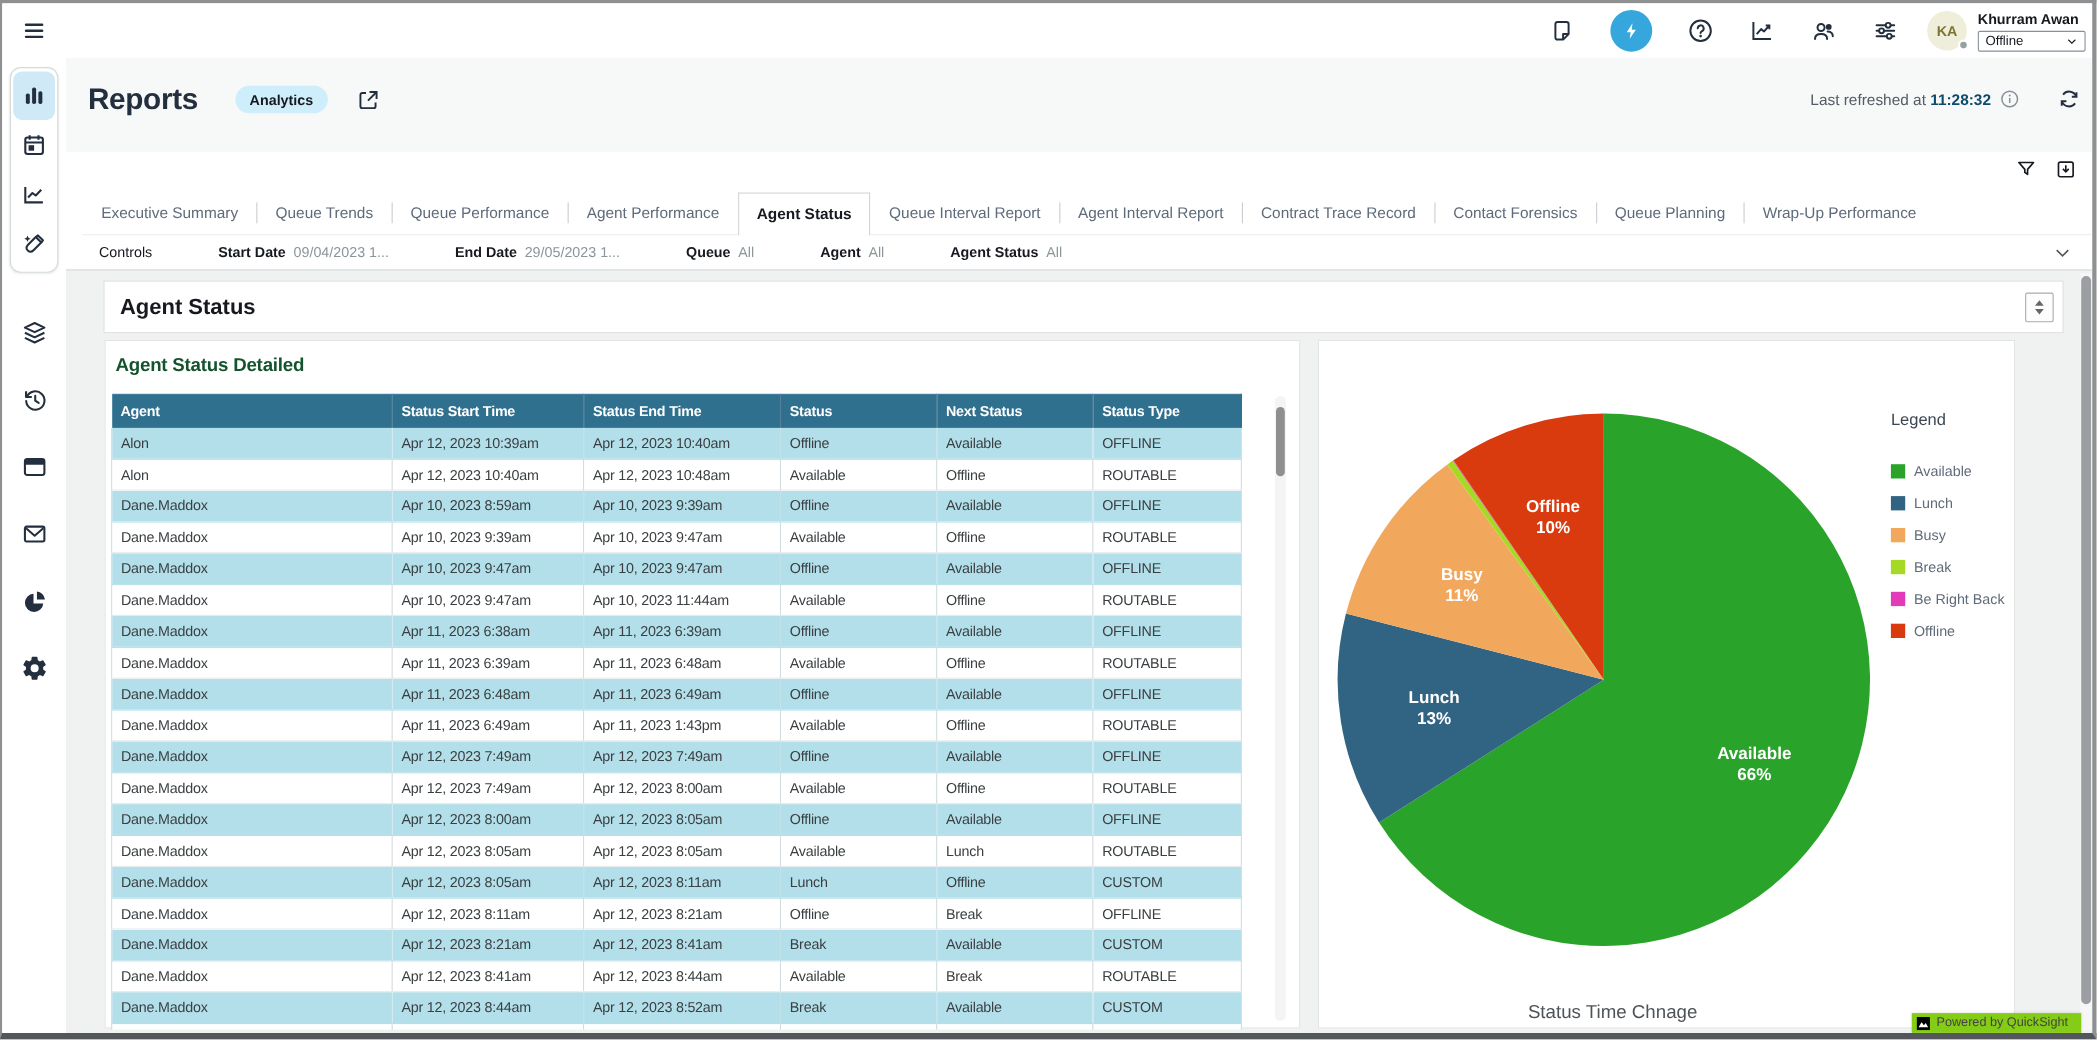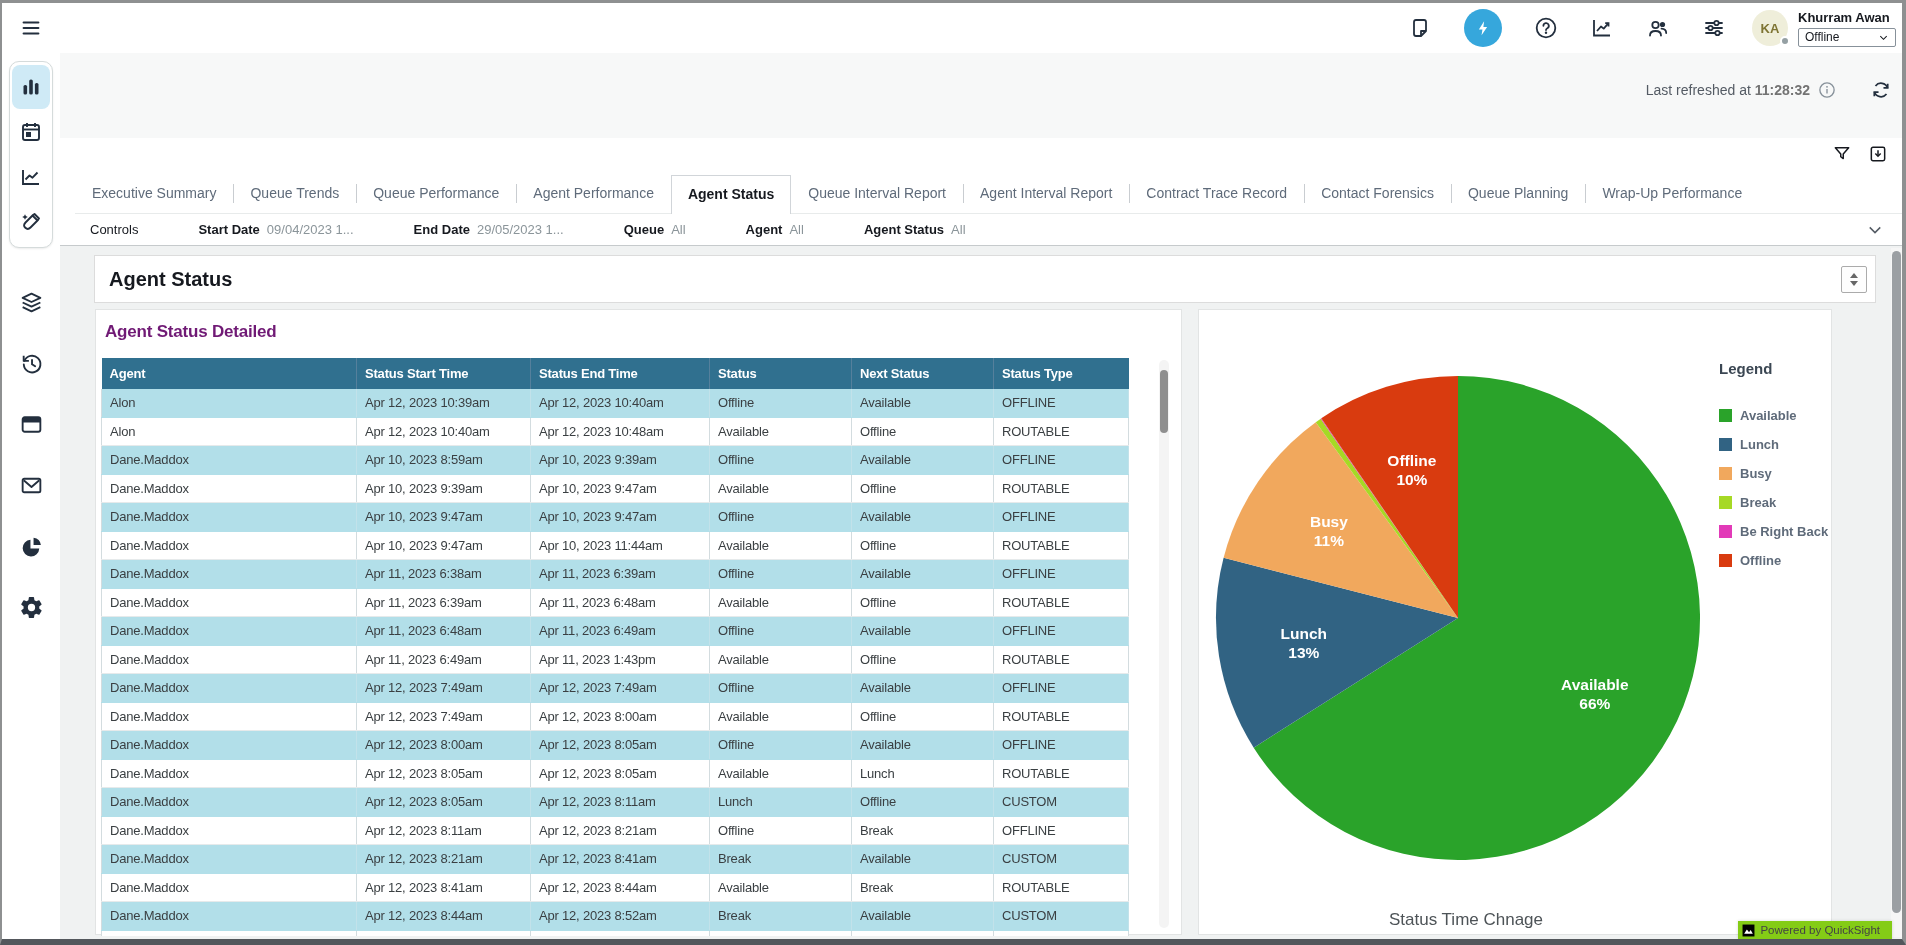--- a/index.html
+++ b/index.html
@@ -32,21 +32,21 @@
 
   
   .main { position:absolute; left:58px; top:50px; right:0; bottom:0; background:#f1f3f3; }
   .page-header { position:absolute; left:0; top:0; right:0; height:85px; background:#f7f8f8; }
   .ph-left { position:absolute; left:20px; top:22px; display:flex; align-items:center; }
   .page-title { font-size:27px; font-weight:bold; color:#232f3e; letter-spacing:-0.3px; }
   .analytics-badge { margin-left:34px; background:#cdeefa; color:#16191f; font-size:13px; font-weight:bold; padding:5px 13px; border-radius:13px; }
   .extlink { margin-left:26px; width:22px; height:22px; cursor:pointer; }
   .ph-right { position:absolute; right:10px; top:26px; display:flex; align-items:center; }
   .refreshed { font-size:14px; color:#545b64; }
-  .refreshed b { color:#737373; }
+  .refreshed b { color:#0c4a6e; }
   .info-icon { width:18px; height:18px; margin-left:8px; cursor:pointer; }
   .refresh-icon { width:22px; height:22px; margin-left:34px; cursor:pointer; }
 
   .content-top { position:absolute; left:0; top:85px; right:0; height:108px; background:#fff; }
   .tools-row { position:absolute; top:6px; right:14px; display:flex; gap:16px; }
   .tool-icon { width:20px; height:20px; cursor:pointer; }
   .tabbar { position:absolute; left:15px; right:0; bottom:32px; height:44px; display:flex; align-items:flex-end; border-bottom:1px solid #e8ebeb; }
   .tab { font-size:14px; color:#5f6b7a; padding:0 17px 12px; white-space:nowrap; cursor:pointer; position:relative;margin-top:40px; }
   .tab + .tab::before { content:""; position:absolute; left:0; bottom:10px; width:1px; height:19px; background:#c9cdd1; }
   .tab.selected { background:#fff; border:1px solid #d1d5d9; border-bottom:none; font-weight:bold; color:#16191f; padding:10px 16px 12px; margin-bottom:-1px; }
@@ -61,41 +61,41 @@
 
   .dashboard { position:absolute; left:0; right:0; top:193px; bottom:0; background:#f0f2f2; overflow:hidden; }
   .sheet-titlebar { position:absolute; left:34px; top:9px; width:1782px; height:48px; background:#fff; border:1px solid #dcdcdc; }
   .sheet-title { position:absolute; left:14px; top:12px; font-size:20px; font-weight:bold; color:#16191f; }
   .spinner { position:absolute; right:8px; top:10px; width:26px; height:27px; border:1px solid #ababab; border-radius:2px; background:#fdfdfd; display:flex; flex-direction:column; align-items:center; justify-content:center; gap:3px; cursor:pointer; }
   .spin-up { width:0; height:0; border-left:4px solid transparent; border-right:4px solid transparent; border-bottom:5px solid #666; }
   .spin-down { width:0; height:0; border-left:4px solid transparent; border-right:4px solid transparent; border-top:5px solid #666; }
 
   .panel { position:absolute; background:#fff; border:1px solid #e2e4e4; }
   .table-panel { left:35px; top:63px; width:1087px; height:626px; }
-  .panel-title { position:absolute; left:9px; top:12px; font-size:17px; font-weight:bold; color:#701a75; letter-spacing:-0.2px; }
+  .panel-title { position:absolute; left:9px; top:12px; font-size:17px; font-weight:bold; color:#14532d; letter-spacing:-0.2px; }
 
   .dtable { position:absolute; left:5px; top:48px; border-collapse:collapse; table-layout:fixed; width:1027px; font-size:13px; letter-spacing:-0.2px; }
   .dtable th { background:#30708f; color:#fff; font-weight:bold; text-align:left; padding:0 8px; height:30px; border-right:1px solid #55809c; border-top:1px solid #30708f; cursor:pointer; }
   .dtable th:last-child { border-right:1px solid #30708f; }
   .dtable td { height:28.5px; padding:0 8px; color:#3a3f42; border-right:1px solid #d3dcdf; border-bottom:1px solid #e6eaeb; overflow:hidden; white-space:nowrap; }
   .dtable td:first-child { border-left:1px solid #d3dcdf; }
   .dtable tr.even td { background:#b2dfe9; border-bottom:1px solid #b2dfe9; border-right:1px solid #c2e2ea; }
   .dtable tr.odd td { background:#fff; }
   .dtable col.c0 { width:255px; } .dtable col.c1 { width:174px; } .dtable col.c2 { width:179px; }
   .dtable col.c3 { width:142px; } .dtable col.c4 { width:142px; } .dtable col.c5 { width:135px; }
   .dtable tr.partial td { height:6px; border-bottom:none; }
 
   .table-scroll { position:absolute; right:12px; top:50px; bottom:6px; width:10px; background:#f4f4f4; border-radius:5px; cursor:pointer; }
   .table-scroll .thumb { position:absolute; left:1px; right:1px; top:10px; height:63px; background:#8f8f8f; border-radius:4px; }
 
   .pie-panel { left:1138px; top:63px; width:634px; height:626px; }
   .chart-title { position:absolute; left:0; right:0; top:14px; text-align:center; font-size:17px; font-weight:bold; color:#16191f; letter-spacing:-0.2px; }
   .pie-svg { position:absolute; left:0; top:0; width:634px; height:631px; }
   .pie-label { fill:#fff; font-weight:bold; font-size:15.5px; font-family:"Liberation Sans", sans-serif; }
-  .legend { position:absolute; left:520px; top:50px; width:112px;font-weight:bold; }
+  .legend { position:absolute; left:520px; top:63px; width:112px; }
   .legend-title { font-size:15px; color:#3b4753; }
   .legend-items { list-style:none; margin-top:24px; }
   .legend-item { display:flex; align-items:center; height:29px; cursor:pointer; }
   .swatch { width:13px; height:13px; flex:none; margin-right:8px; }
   .legend-label { font-size:13px; color:#5f6b7a; white-space:nowrap; }
   .next-chart-title { position:absolute; left:190px; top:600px; font-size:17px; color:#4d5357; }
 
   .main-scroll { position:absolute; right:0; top:2px; bottom:2px; width:11px; background:#f6f6f6; }
   .main-scroll .thumb { position:absolute; left:1px; right:1px; top:3px; height:662px; background:#9b9fa3; border-radius:5px; }
 
@@ -242,20 +242,31 @@
         <svg viewBox="0 0 24 24" width="25" height="25">
               <path d="M19.4 13c.04-.33.06-.66.06-1s-.02-.67-.06-1l2.1-1.65a.5.5 0 0 0 .12-.64l-2-3.46a.5.5 0 0 0-.6-.22l-2.49 1a7.03 7.03 0 0 0-1.73-1l-.38-2.65A.5.5 0 0 0 13.93 2h-4a.5.5 0 0 0-.5.42l-.38 2.65c-.63.26-1.2.6-1.73 1l-2.49-1a.5.5 0 0 0-.6.22l-2 3.46a.5.5 0 0 0 .12.64L4.45 11c-.04.33-.06.66-.06 1s.02.67.06 1l-2.1 1.65a.5.5 0 0 0-.12.64l2 3.46c.14.24.42.34.6.22l2.49-1c.53.4 1.1.74 1.73 1l.38 2.65c.04.24.25.42.5.42h4c.25 0 .46-.18.5-.42l.38-2.65c.63-.26 1.2-.6 1.73-1l2.49 1c.24.1.52 0 .6-.22l2-3.46a.5.5 0 0 0-.12-.64L19.4 13zm-7.4 2.5a3.5 3.5 0 1 1 0-7 3.5 3.5 0 0 1 0 7z" fill="#232f3e"></path>
             </svg>
       </div>
     </div>
   </div>
 
   <div class="main">
 
     <div class="page-header">
+      <div class="ph-left">
+        <div class="page-title">Reports</div>
+        <div class="analytics-badge">Analytics</div>
+        <div class="extlink">
+          <svg viewBox="0 0 24 24">
+                <path d="M9.5 5H6q-2 0-2 2v11q0 2 2 2h11q2 0 2-2v-3.5" stroke="#232f3e" stroke-width="1.9" fill="none"></path>
+                <path d="M13 4h7v7" stroke="#232f3e" stroke-width="1.9" fill="none"></path>
+                <path d="M20 4l-8.5 8.5" stroke="#232f3e" stroke-width="1.9" fill="none"></path>
+              </svg>
+        </div>
+      </div>
       <div class="ph-right">
         <div class="refreshed">
           <span>Last refreshed at</span>&nbsp;<b>11:28:32</b>
         </div>
         <div class="info-icon">
           <svg viewBox="0 0 24 24">
                 <circle cx="12" cy="12" r="9.5" stroke="#87919a" stroke-width="1.8" fill="none"></circle>
                 <circle cx="12" cy="7.8" r="1.2" fill="#87919a"></circle>
                 <path d="M12 10.8v6" stroke="#87919a" stroke-width="1.8"></path>
               </svg>

